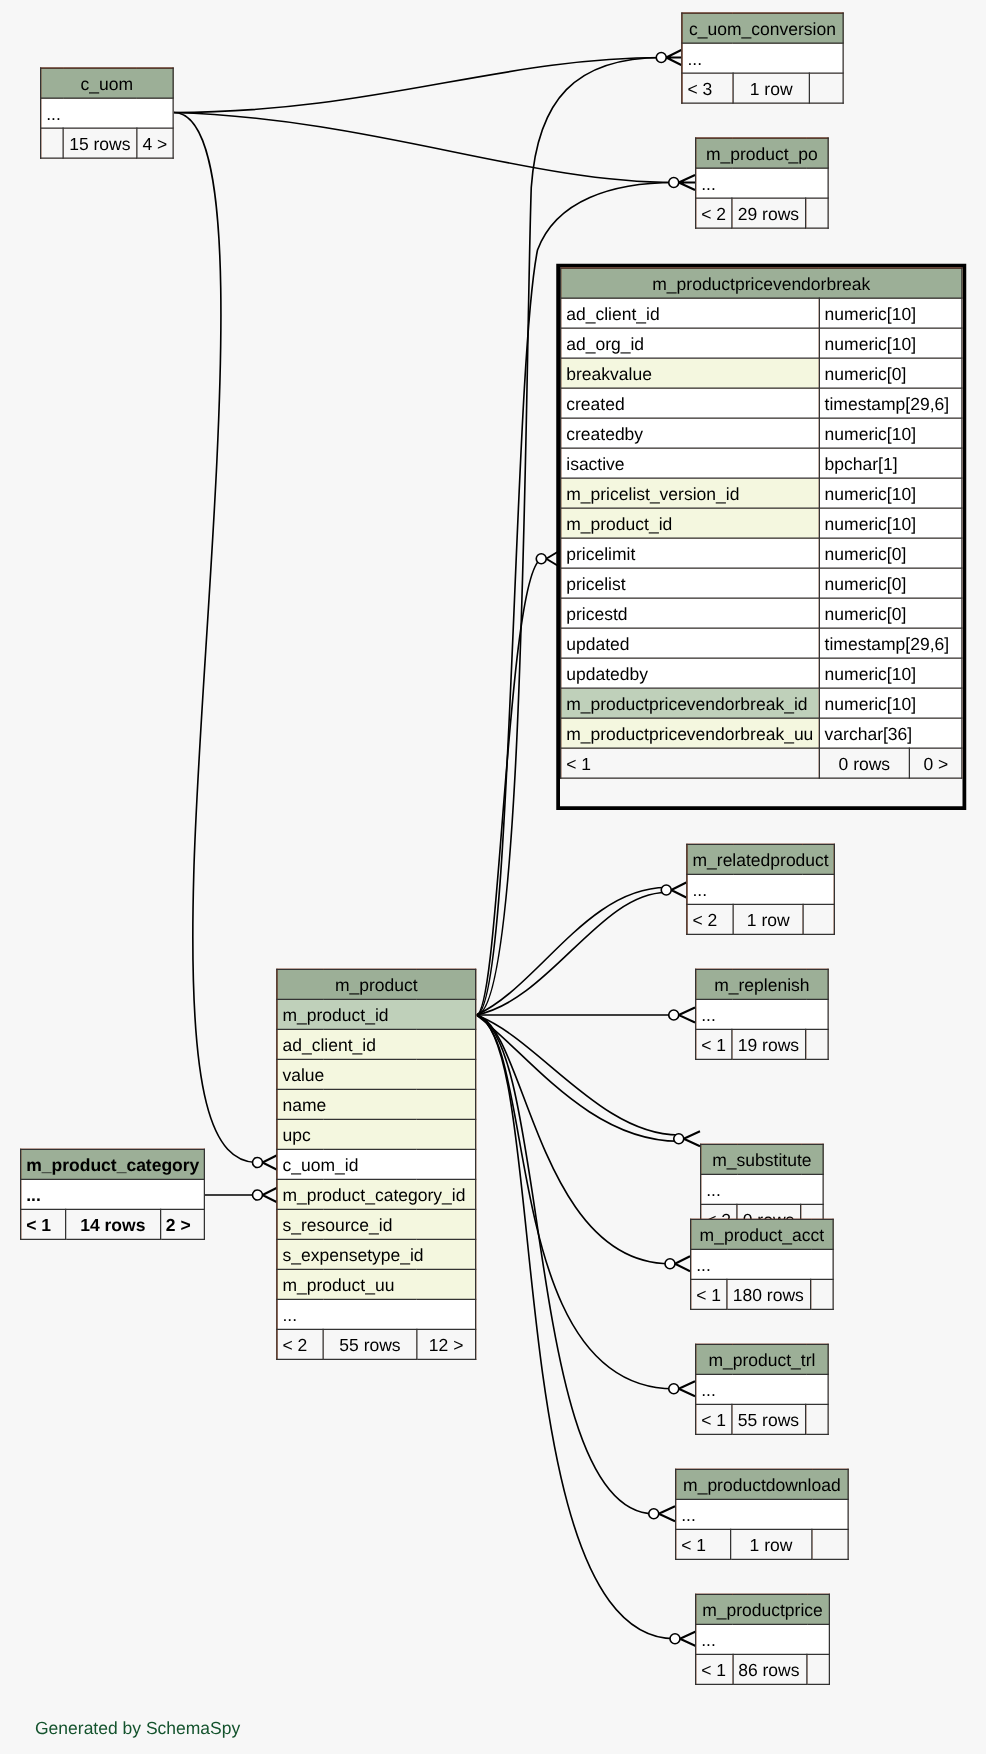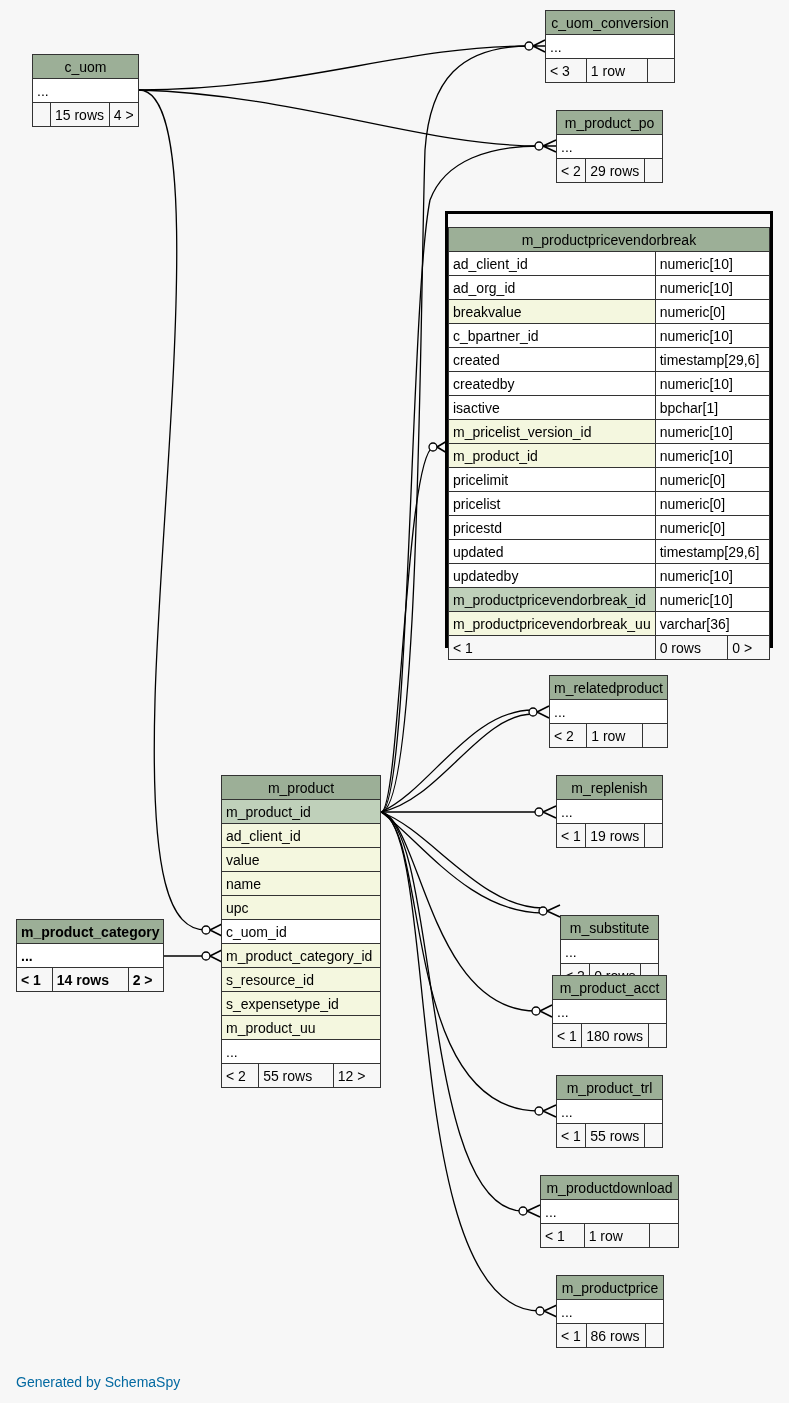--- a/index.html
+++ b/index.html
@@ -9,23 +9,23 @@
     font-family: "Liberation Sans", sans-serif; font-size: 14px; color: #000;
   }
   svg.edges { position: absolute; left: 0; top: 0; width: 789px; height: 1403px; }
   .tbl { position: absolute; border-collapse: collapse; background: #c2410c; }
   .tbl td { border: 1px solid #333; padding: 0 4px; height: 23px; white-space: nowrap; line-height: 22px; }
   .tbl .hdr { background: #9caf97; text-align: center; }
   .tbl .pk { background: #bfd0ba; }
   .tbl .idx { background: #f4f7df; }
   .tbl .plain { background: #fff; }
   .tbl .foot { background: #f7f7f7; }
-  .tbl .r { text-align: left; }
+  .tbl .r { text-align: center; }
   .focus { border: 3px solid #000; }
-  .footer-label { position: absolute; left: 16px; top: 1374px; font-size: 14px; color: #0369a1; }
+  .footer-label { position: absolute; left: 28px; top: 1374px; font-size: 14px; color: #14532d; }
 </style>
 </head>
 <body>
 
 <svg class="edges" xmlns="http://www.w3.org/2000/svg">
   <g fill="none" stroke="#000" stroke-width="1.3">
 
     <path d="M139,90 C300,90 400,46 530,46"></path>
 
     <path d="M139,90 C300,95 420,146 540,146"></path>
@@ -128,42 +128,38 @@
       </tr>
   <tr>
         <td class="foot">&lt; 2</td>
         <td class="foot">29 rows</td>
         <td class="foot" style="width:9px"></td>
       </tr>
 </tbody>
   </table>
 
 <div class="focus" style="position:absolute; left:445px; top:211px; width:322px; height:431px;">
-  <table class="tbl" id="vb-table" style="position:static; width:100%;margin-top:13px;">
+  <table class="tbl" id="vb-table" style="position:static; width:100%;">
     <tbody>
         <tr>
           <td class="hdr" colspan="3">m_productpricevendorbreak</td>
         </tr>
     </tbody>
       <tbody id="vb-rows">
         <tr>
           <td class="plain">ad_client_id</td>
           <td class="plain" colspan="2">numeric[10]</td>
         </tr>
         <tr>
           <td class="plain">ad_org_id</td>
           <td class="plain" colspan="2">numeric[10]</td>
         </tr>
         <tr>
           <td class="idx">breakvalue</td>
           <td class="plain" colspan="2">numeric[0]</td>
-        </tr>
-        <tr>
-          <td class="plain">c_bpartner_id</td>
-          <td class="plain" colspan="2">numeric[10]</td>
         </tr>
         <tr>
           <td class="plain">created</td>
           <td class="plain" colspan="2">timestamp[29,6]</td>
         </tr>
         <tr>
           <td class="plain">createdby</td>
           <td class="plain" colspan="2">numeric[10]</td>
         </tr>
         <tr>

